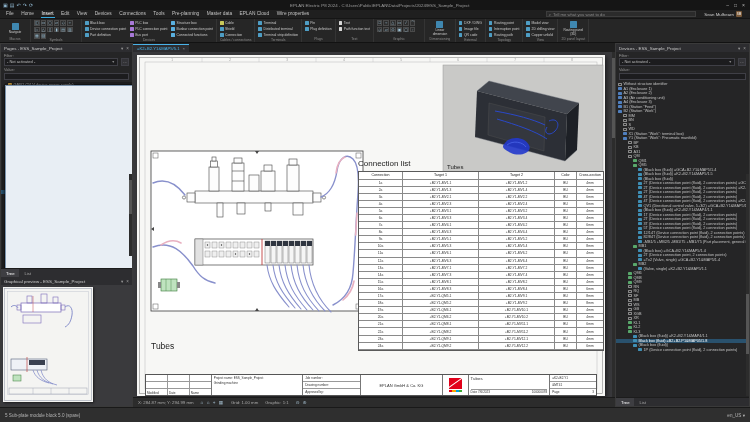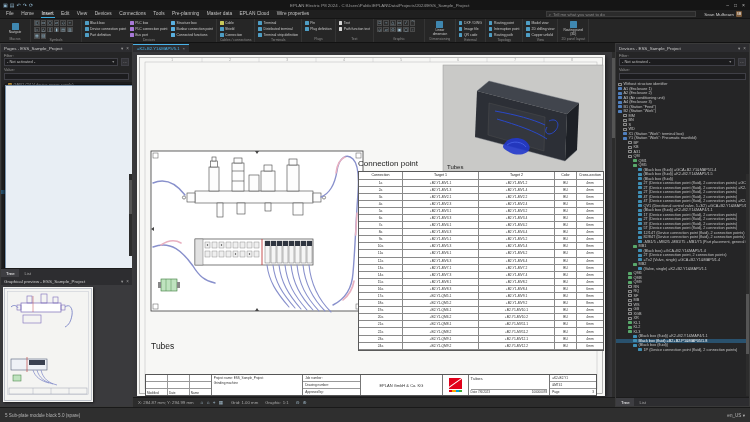--- a/index.html
+++ b/index.html
@@ -819,21 +819,21 @@
             <path d="M360,64 C380,70 398,76 410,84"></path>
             <path d="M412,66 C420,62 424,70 418,76 C412,82 406,78 410,72"></path>
           </g>
           <path d="M368,88 C374,80 388,82 392,90 C396,98 382,102 374,98 C366,94 364,92 368,88" fill="#2238cc" opacity="0.9"></path>
           <path d="M370,90 C376,85 386,87 389,92" fill="none" stroke="#4a66e8" stroke-width="0.8"></path>
         </svg>
 
         <div class="tubes3d-label">Tubes</div>
 
         <div class="clist">
-          <div class="ctitle">Connection point</div>
+          <div class="ctitle">Connection list</div>
           <div class="ctable">
             <div class="chead">
               <span class="cc0">Connection</span>
               <span class="cc1">Target 1</span>
               <span class="cc2">Target 2</span>
               <span class="cc3">Color</span>
               <span class="cc4">Cross-section</span>
             </div>
             <div>
 

